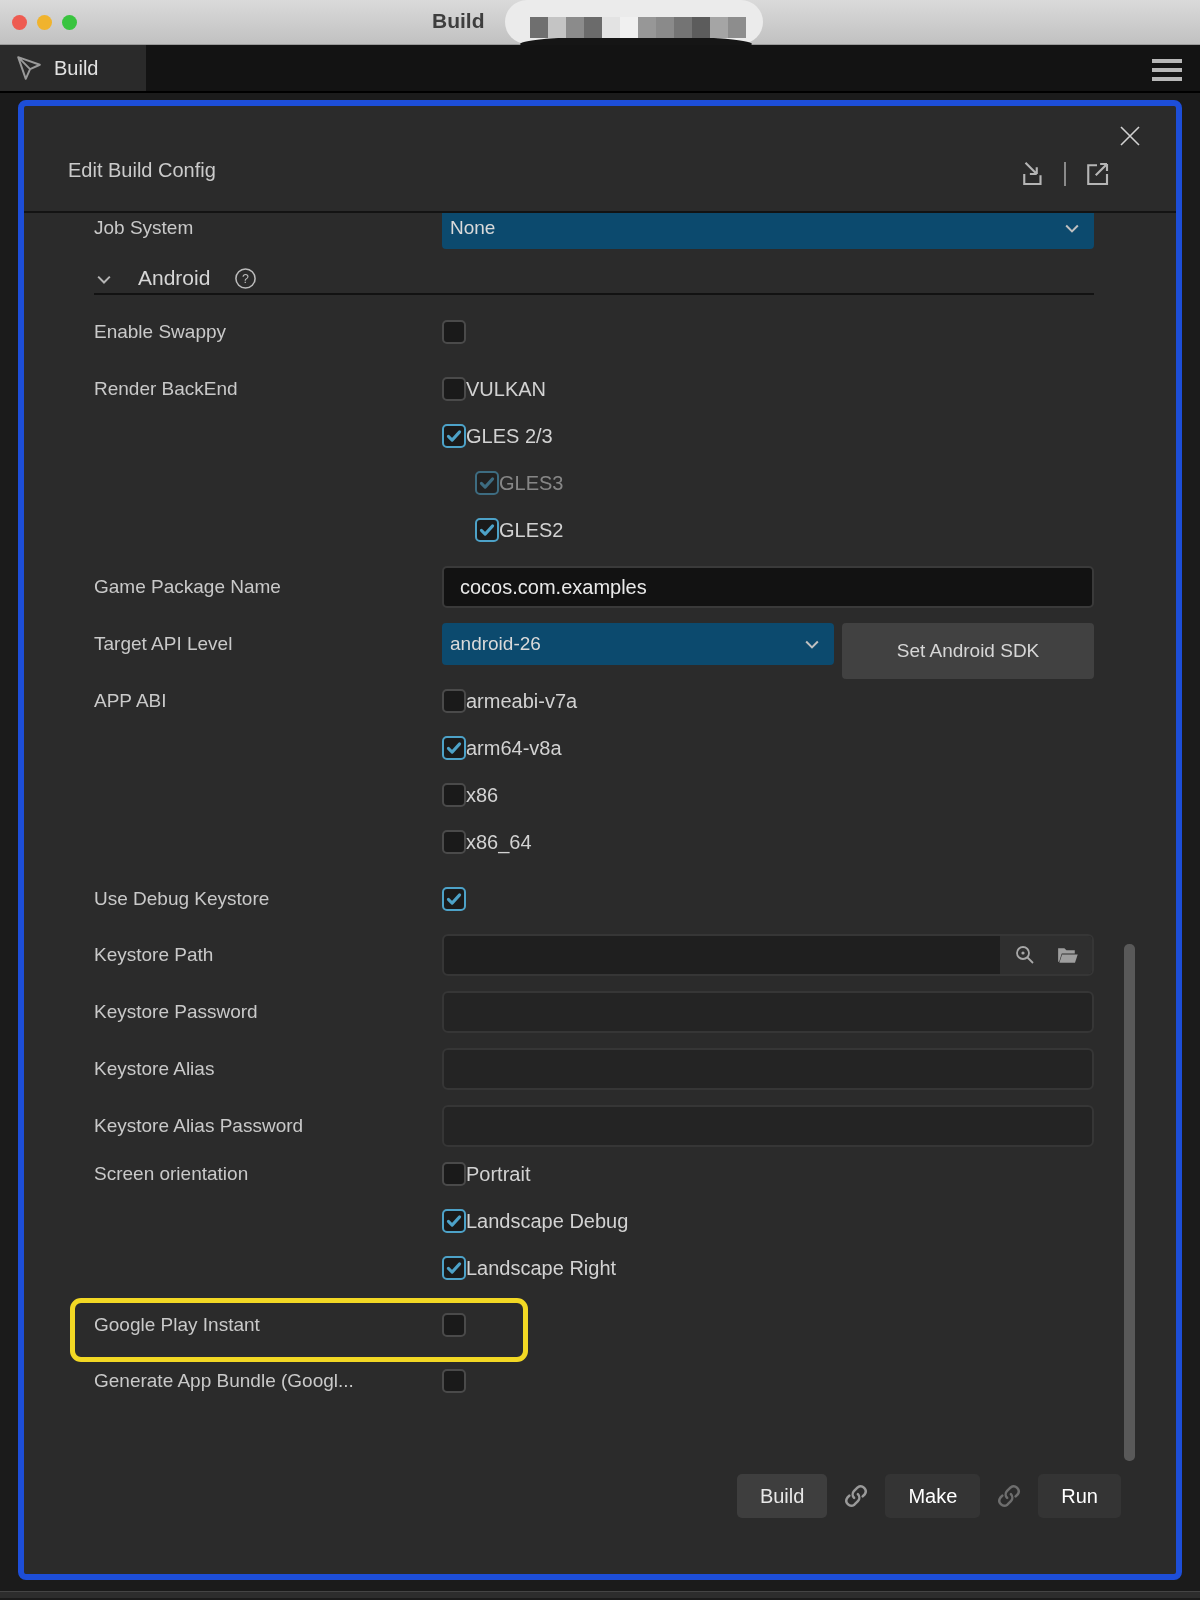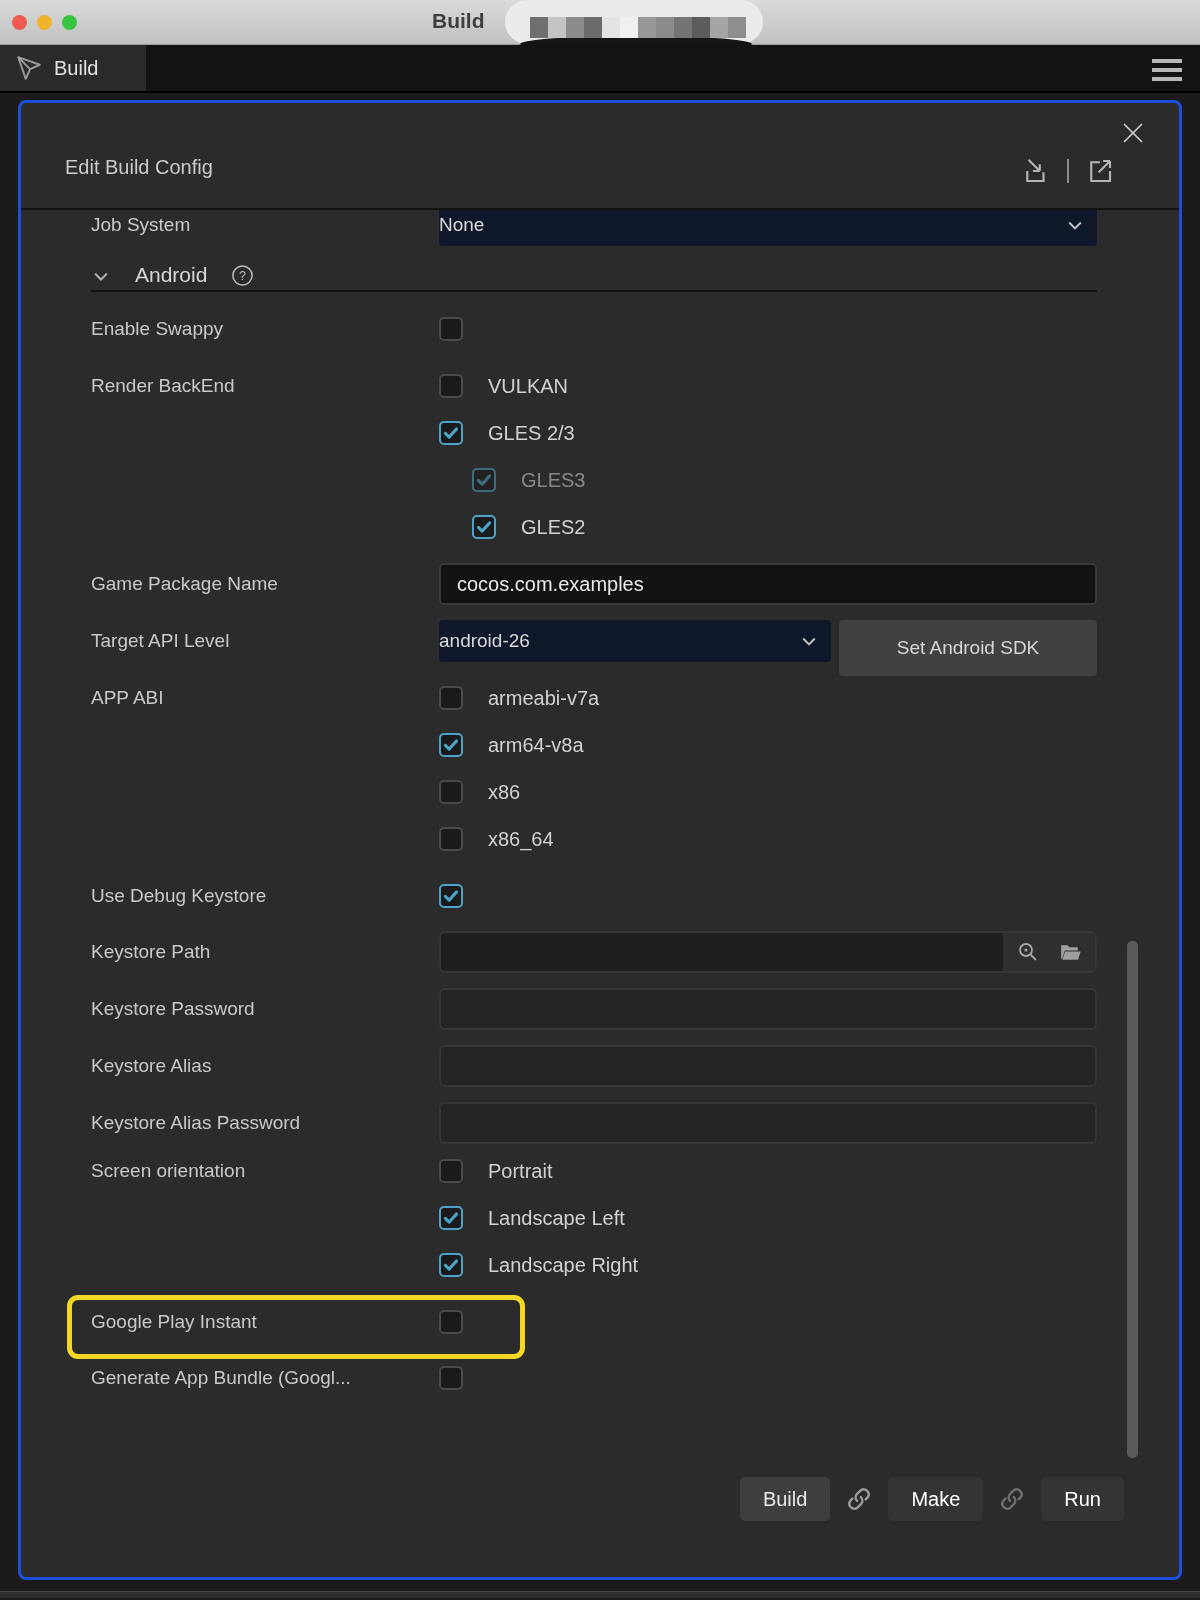--- a/index.html
+++ b/index.html
@@ -26,50 +26,50 @@
   .tabbar { position:relative; height:48px; background:#131313; border-bottom:2px solid #000;
     display:flex; align-items:stretch; }
   .tab { width:146px; background:#2a2a2a; display:flex; align-items:center; gap:12px;
     padding-left:16px; color:#e2e2e2; font-size:20px; }
   .hamburger { position:absolute; right:18px; top:14px; display:flex; flex-direction:column; gap:5px; cursor:pointer; }
   .hamburger div { width:30px; height:4px; background:#b7b7b7; }
 
   
   .stage { position:relative; height:1505px; background:#1b1b1b; }
   .panel { position:absolute; left:18px; top:7px; width:1164px; height:1480px;
-    background:#2b2b2b; border:3px solid #1d4ed8; border-radius:8px; }
+    background:#2b2b2b; border:6px solid #1d4ed8; border-radius:8px; }
   .panel-header { position:relative; height:107px; border-bottom:2px solid #131313; }
   .panel-title { position:absolute; left:44px; top:53px; font-size:20px; color:#cbcbcb; }
   .close-x { position:absolute; right:32px; top:16px; width:28px; height:28px; cursor:pointer; }
   .hdr-icons { position:absolute; right:64px; top:53px; display:flex; align-items:center; gap:16px; }
   .hdr-sep { width:2px; height:24px; background:#8a8a8a; }
 
   
   .form { position:relative; padding:0 82px 0 70px; overflow:hidden; }
   .flabel { width:348px; flex:none; font-size:19px; color:#c9c9c9;
     white-space:nowrap; overflow:hidden; }
   .frow { display:flex; align-items:center; height:42px; margin-bottom:15px; }
   .frow .ctrl { flex:1; display:flex; height:42px; }
   .crow { display:flex; align-items:flex-start; margin-bottom:23px; }
   .crow .flabel { line-height:24px; }
   .cstack { flex:1; }
-  .cbrow { height:24px; display:flex; align-items:flex-end; gap:25px; margin-bottom:23px; }
+  .cbrow { height:24px; display:flex; align-items:flex-end; gap:0; margin-bottom:23px; }
   .cbrow:last-child { margin-bottom:0; }
   .cbrow .cblabel { font-size:20px; color:#d2d2d2; }
   .indent { margin-left:33px; }
   .dim { opacity:.55; }
 
   .cb { width:24px; height:24px; flex:none; border-radius:5px; background:#1a1a1a;
     border:2px solid #4a4a4a; display:flex; align-items:center; justify-content:center; cursor:pointer; }
   .cb svg { display:none; }
   .cb.on { border-color:#4da2c8; }
   .cb.on svg { display:block; }
 
-  .select { position:relative; background:#0f172a; border-radius:4px; height:42px;
-    display:flex; align-items:center; padding:0 40px 0 0; font-size:19px; color:#dadada;
+  .select { position:relative; background:#0c4a6e; border-radius:4px; height:42px;
+    display:flex; align-items:center; padding:0 40px 0 8px; font-size:19px; color:#dadada;
     cursor:pointer; width:100%; }
   .select .chev { position:absolute; right:12px; top:11px; }
   .sec-hr { height:2px; background:#121212; margin-bottom:25px; }
 
   .section-head { display:flex; align-items:flex-end; gap:24px; height:36px; margin-bottom:3px; cursor:pointer; }
   .section-head .stitle { font-size:21px; color:#d6d6d6; }
 
   .txt-input { width:100%; height:42px; background:#121212; border:2px solid #3a3a3a;
     border-radius:5px; color:#e9e9e9; font-size:20px; padding:0 16px;
     font-family:"Liberation Sans","DejaVu Sans",sans-serif; }
@@ -381,21 +381,21 @@
               
             </span>
             <span class="cblabel">Portrait</span>
           </div>
           <div class="cbrow">
             <span class="cb on">
               <svg width="18" height="18" viewBox="0 0 24 24" fill="none" stroke="#4da2c8" stroke-width="4" stroke-linecap="round" stroke-linejoin="round">
                   <path d="M4.5 12.5l5 5 10-11"></path>
                 </svg>
             </span>
-            <span class="cblabel">Landscape Left</span>
+            <span class="cblabel">Landscape Debug</span>
           </div>
           <div class="cbrow">
             <span class="cb on">
               <svg width="18" height="18" viewBox="0 0 24 24" fill="none" stroke="#4da2c8" stroke-width="4" stroke-linecap="round" stroke-linejoin="round">
                   <path d="M4.5 12.5l5 5 10-11"></path>
                 </svg>
             </span>
             <span class="cblabel">Landscape Right</span>
           </div>
         </div>

